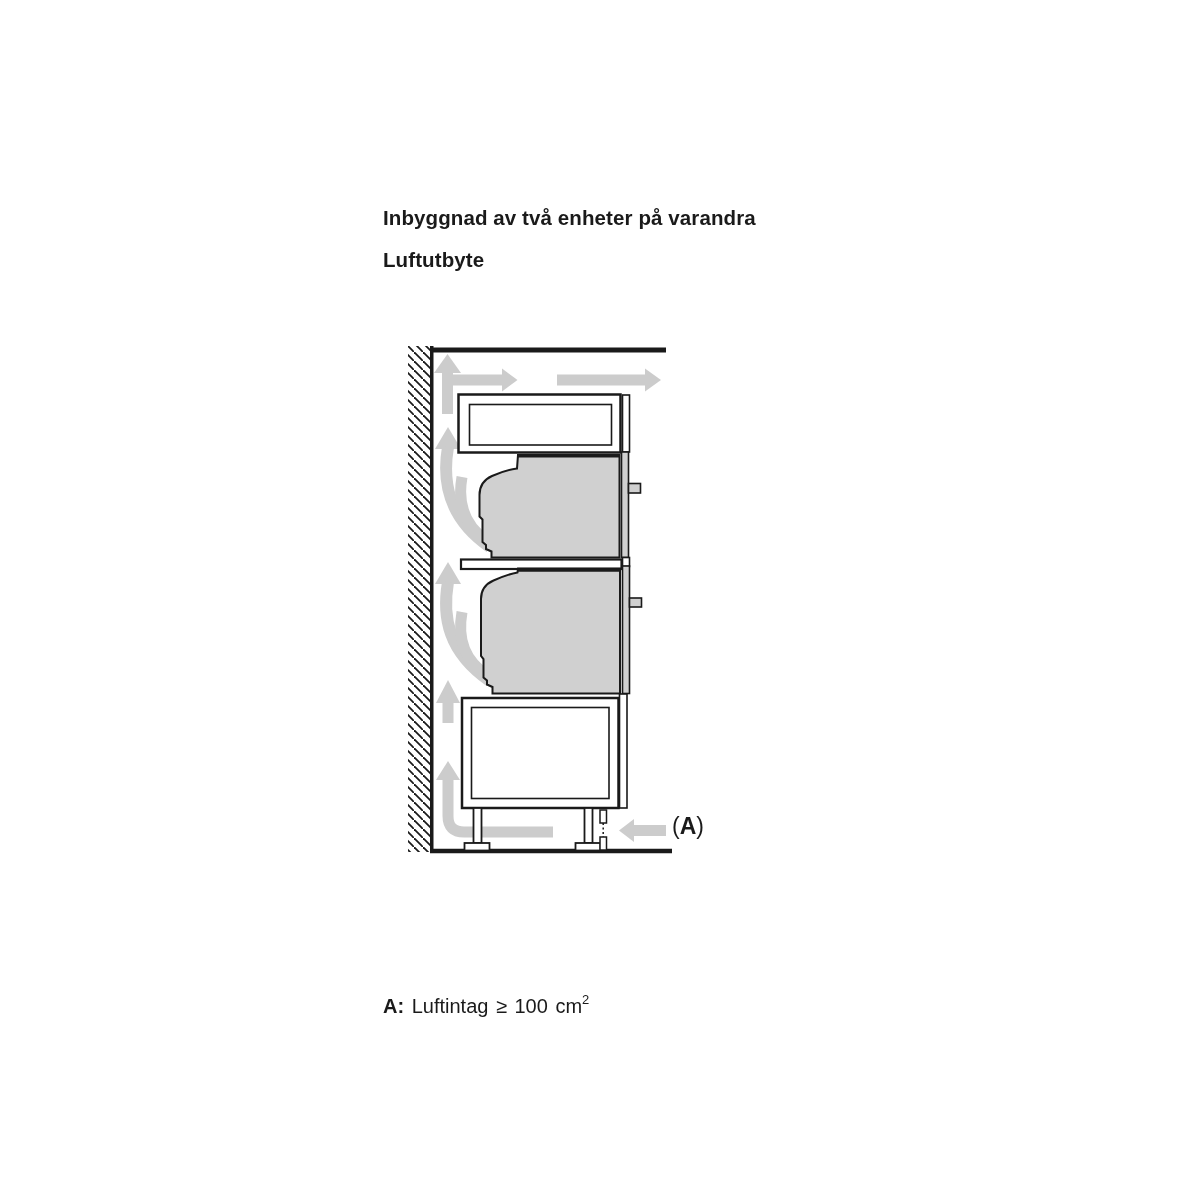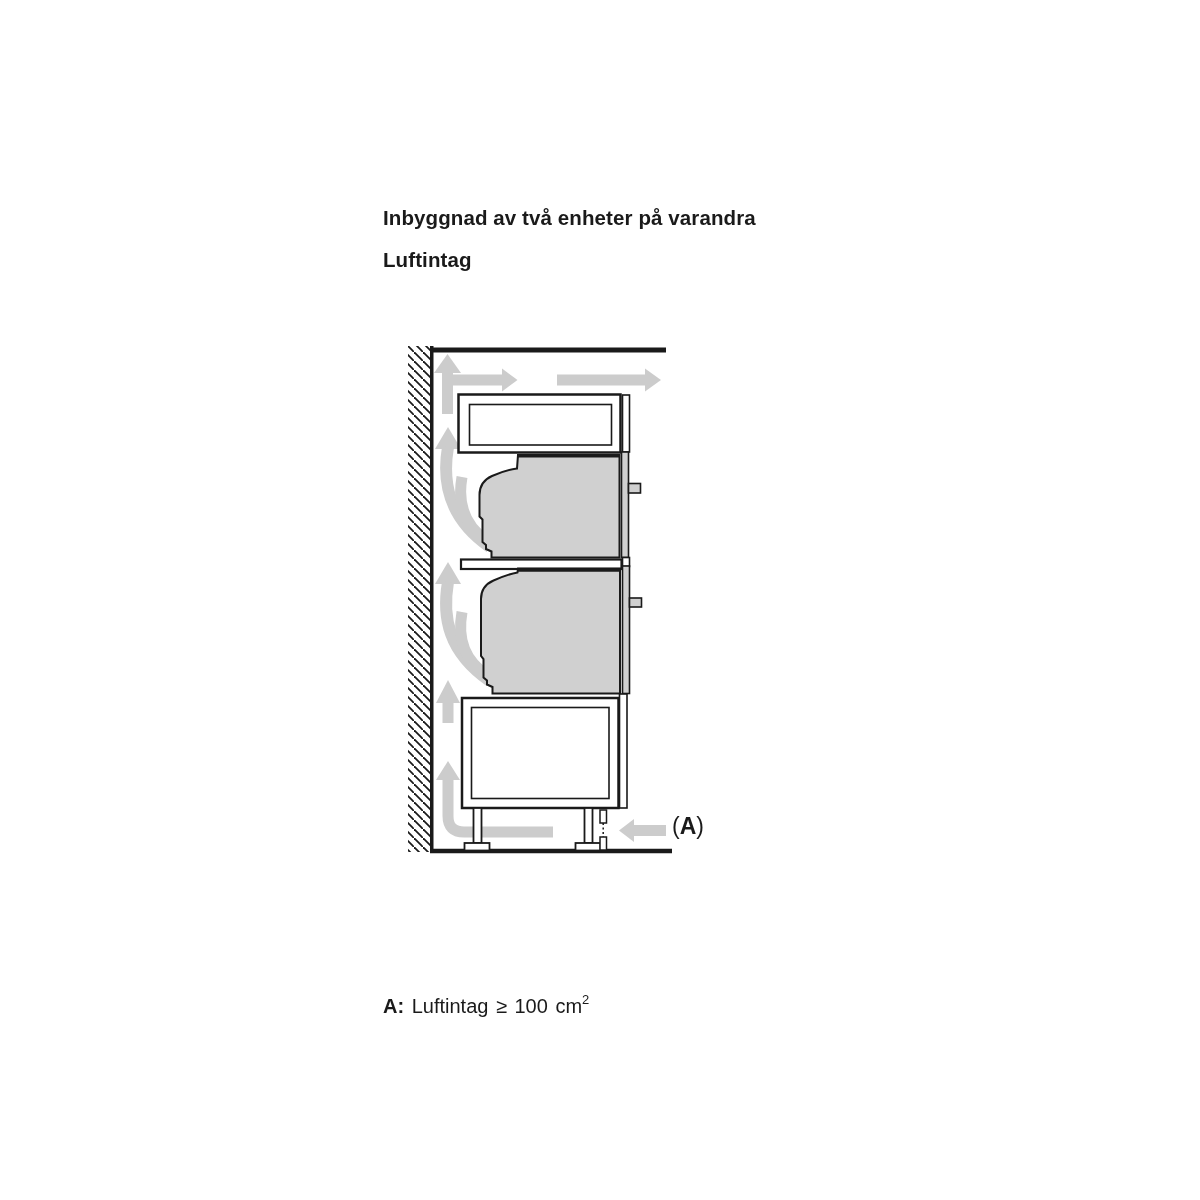--- a/index.html
+++ b/index.html
@@ -57,21 +57,21 @@
   .appliance { fill: #d0d0d0; stroke: #1a1a1a; }
   .arrow     { fill: #cccccc; }
   .arrowln   { stroke: #cccccc; fill: none; }
 </style>
 </head>
 <body>
 
 <div class="page">
 
   <div class="heading title">Inbyggnad av två enheter på varandra</div>
-  <div class="heading subtitle">Luftintag</div>
+  <div class="heading subtitle">Luftutbyte</div>
 
   <svg class="diagram-svg" width="1200" height="1200" viewBox="0 0 1200 1200" xmlns="http://www.w3.org/2000/svg">
     <defs>
       <pattern id="hatch" patternUnits="userSpaceOnUse" width="9" height="9">
         <line x1="0" y1="0" x2="9" y2="9" stroke="#1a1a1a" stroke-width="1.8"></line>
       </pattern>
     </defs>
 
     <g>
       <polygon class="arrow" points="434,327 461,327 447.5,308"></polygon>

